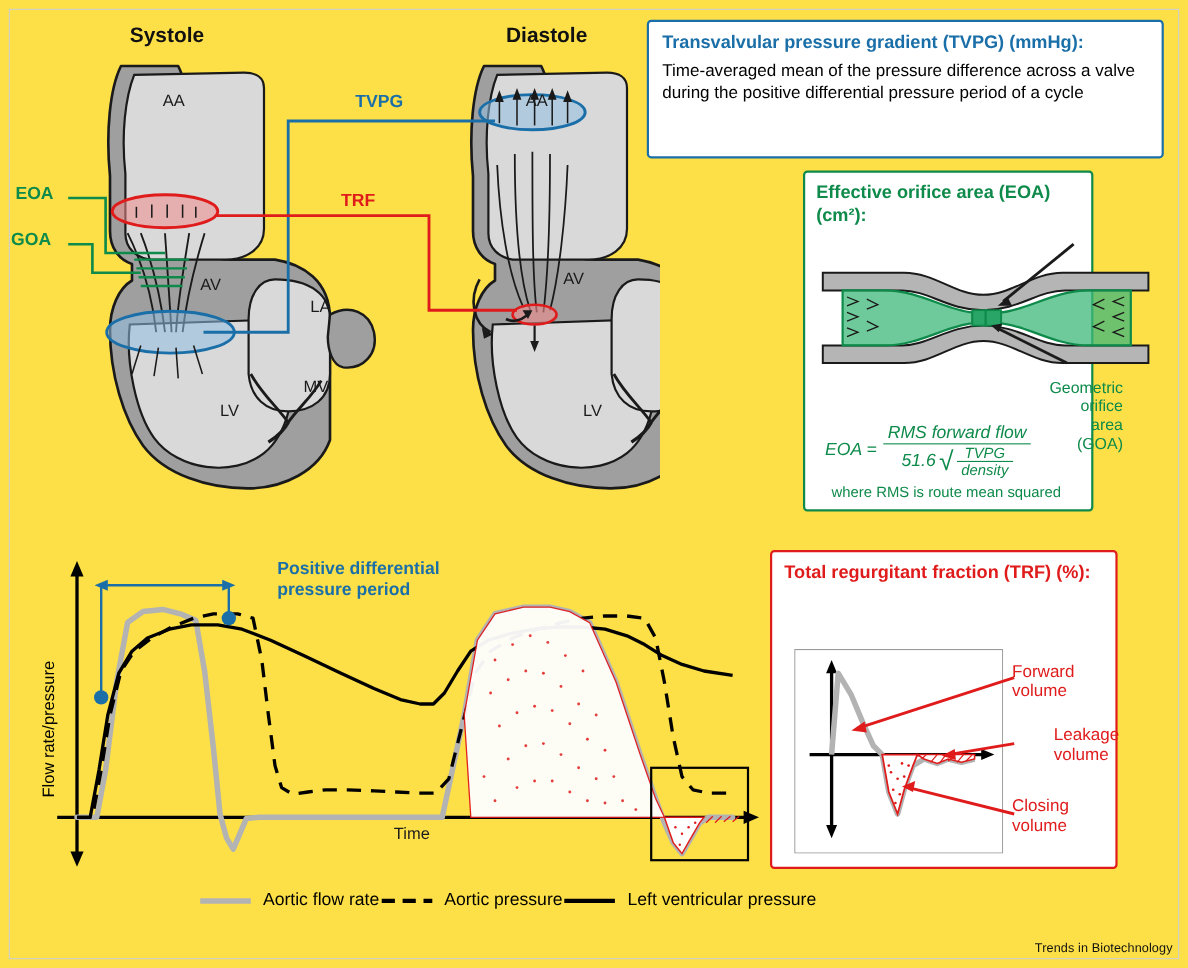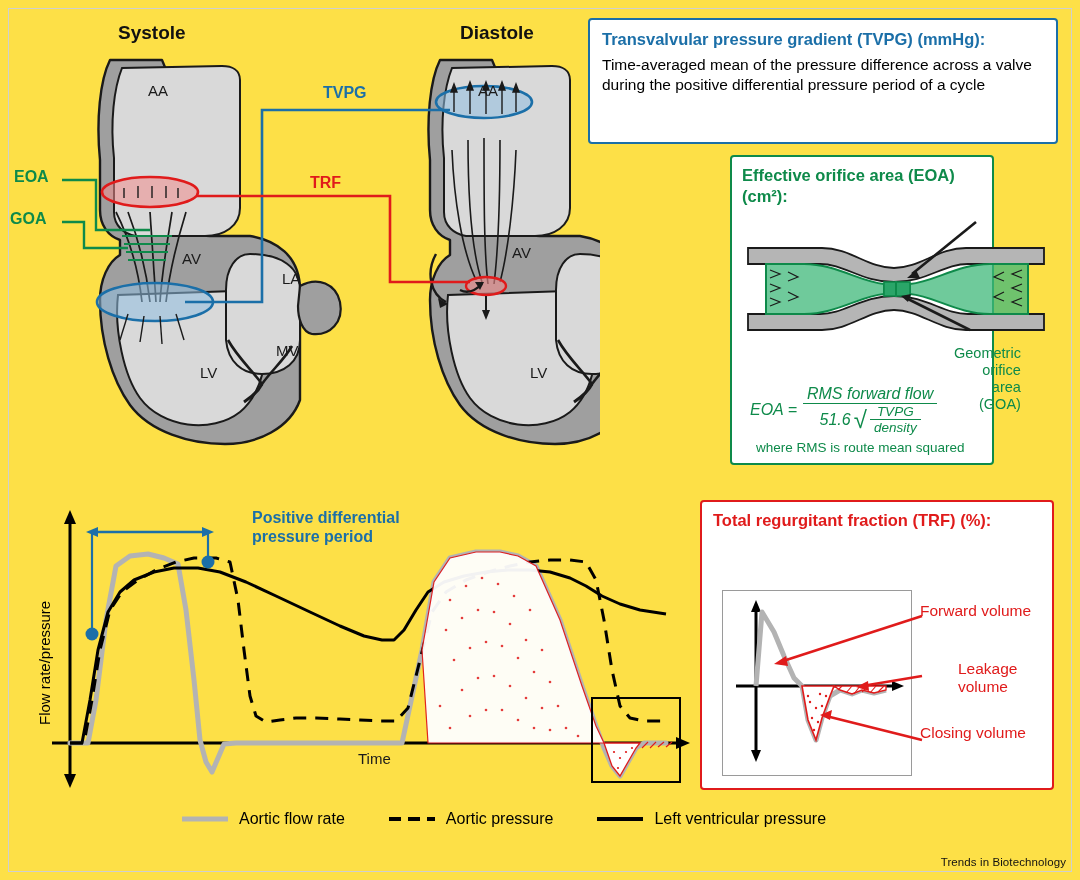--- a/index.html
+++ b/index.html
@@ -295,21 +295,21 @@
             <span class="num">TVPG</span>
             <span class="den">density</span>
           </span>
         </span>
       </span>
     </div>
 
     <div class="abs green" style="left:24px; top:283px; font-size:13.5px;">where RMS is route mean squared</div>
   </div>
 
-  <div class="abs panel red-p" style="left:700px; top:500px; width:354px; height:290px; padding:8px 11px;">
+  <div class="abs panel red-p" style="left:700px; top:500px; width:316px; height:290px; padding:8px 11px;">
     <div class="panel-title red">Total regurgitant fraction (TRF) (%):</div>
 
 
     <svg class="abs" style="left:20px; top:88px;" width="190" height="186" viewBox="0 0 190 186">
       <rect x="0.5" y="0.5" width="189" height="185" fill="#ffffff" stroke="#9a9a9a" stroke-width="1"></rect>
 
       <line x1="34" y1="16" x2="34" y2="166" stroke="#000" stroke-width="3"></line>
       <polygon points="34,10 29,22 39,22" fill="#000"></polygon>
       <polygon points="34,172 29,160 39,160" fill="#000"></polygon>
       <line x1="14" y1="96" x2="176" y2="96" stroke="#000" stroke-width="3"></line>
@@ -454,21 +454,21 @@
   </svg>
 
   <div class="abs bold blue" style="left:222px; top:508px; font-size:16px; line-height:1.2;margin-left:30px;">
     <div>Positive differential</div>
     <div>pressure period</div>
   </div>
 
   <div class="abs ylab" style="left:36px; top:725px;">Flow rate/pressure</div>
   <div class="abs lbl" style="left:358px; top:750px;">Time</div>
 
-  <div class="abs" style="left:180px; top:810px; display:flex; gap:42px; align-items:center;">
+  <div class="abs" style="left:180px; top:810px; display:flex; align-items:center;">
     <div class="legend-item">
       <svg class="swatch" width="50" height="12">
         <line x1="2" y1="6" x2="48" y2="6" stroke="#b3b3b3" stroke-width="5"></line>
       </svg>
       <span>Aortic flow rate</span>
     </div>
     <div class="legend-item">
       <svg class="swatch" width="50" height="12">
         <line x1="2" y1="6" x2="48" y2="6" stroke="#000" stroke-width="4" stroke-dasharray="12 7"></line>
       </svg>

